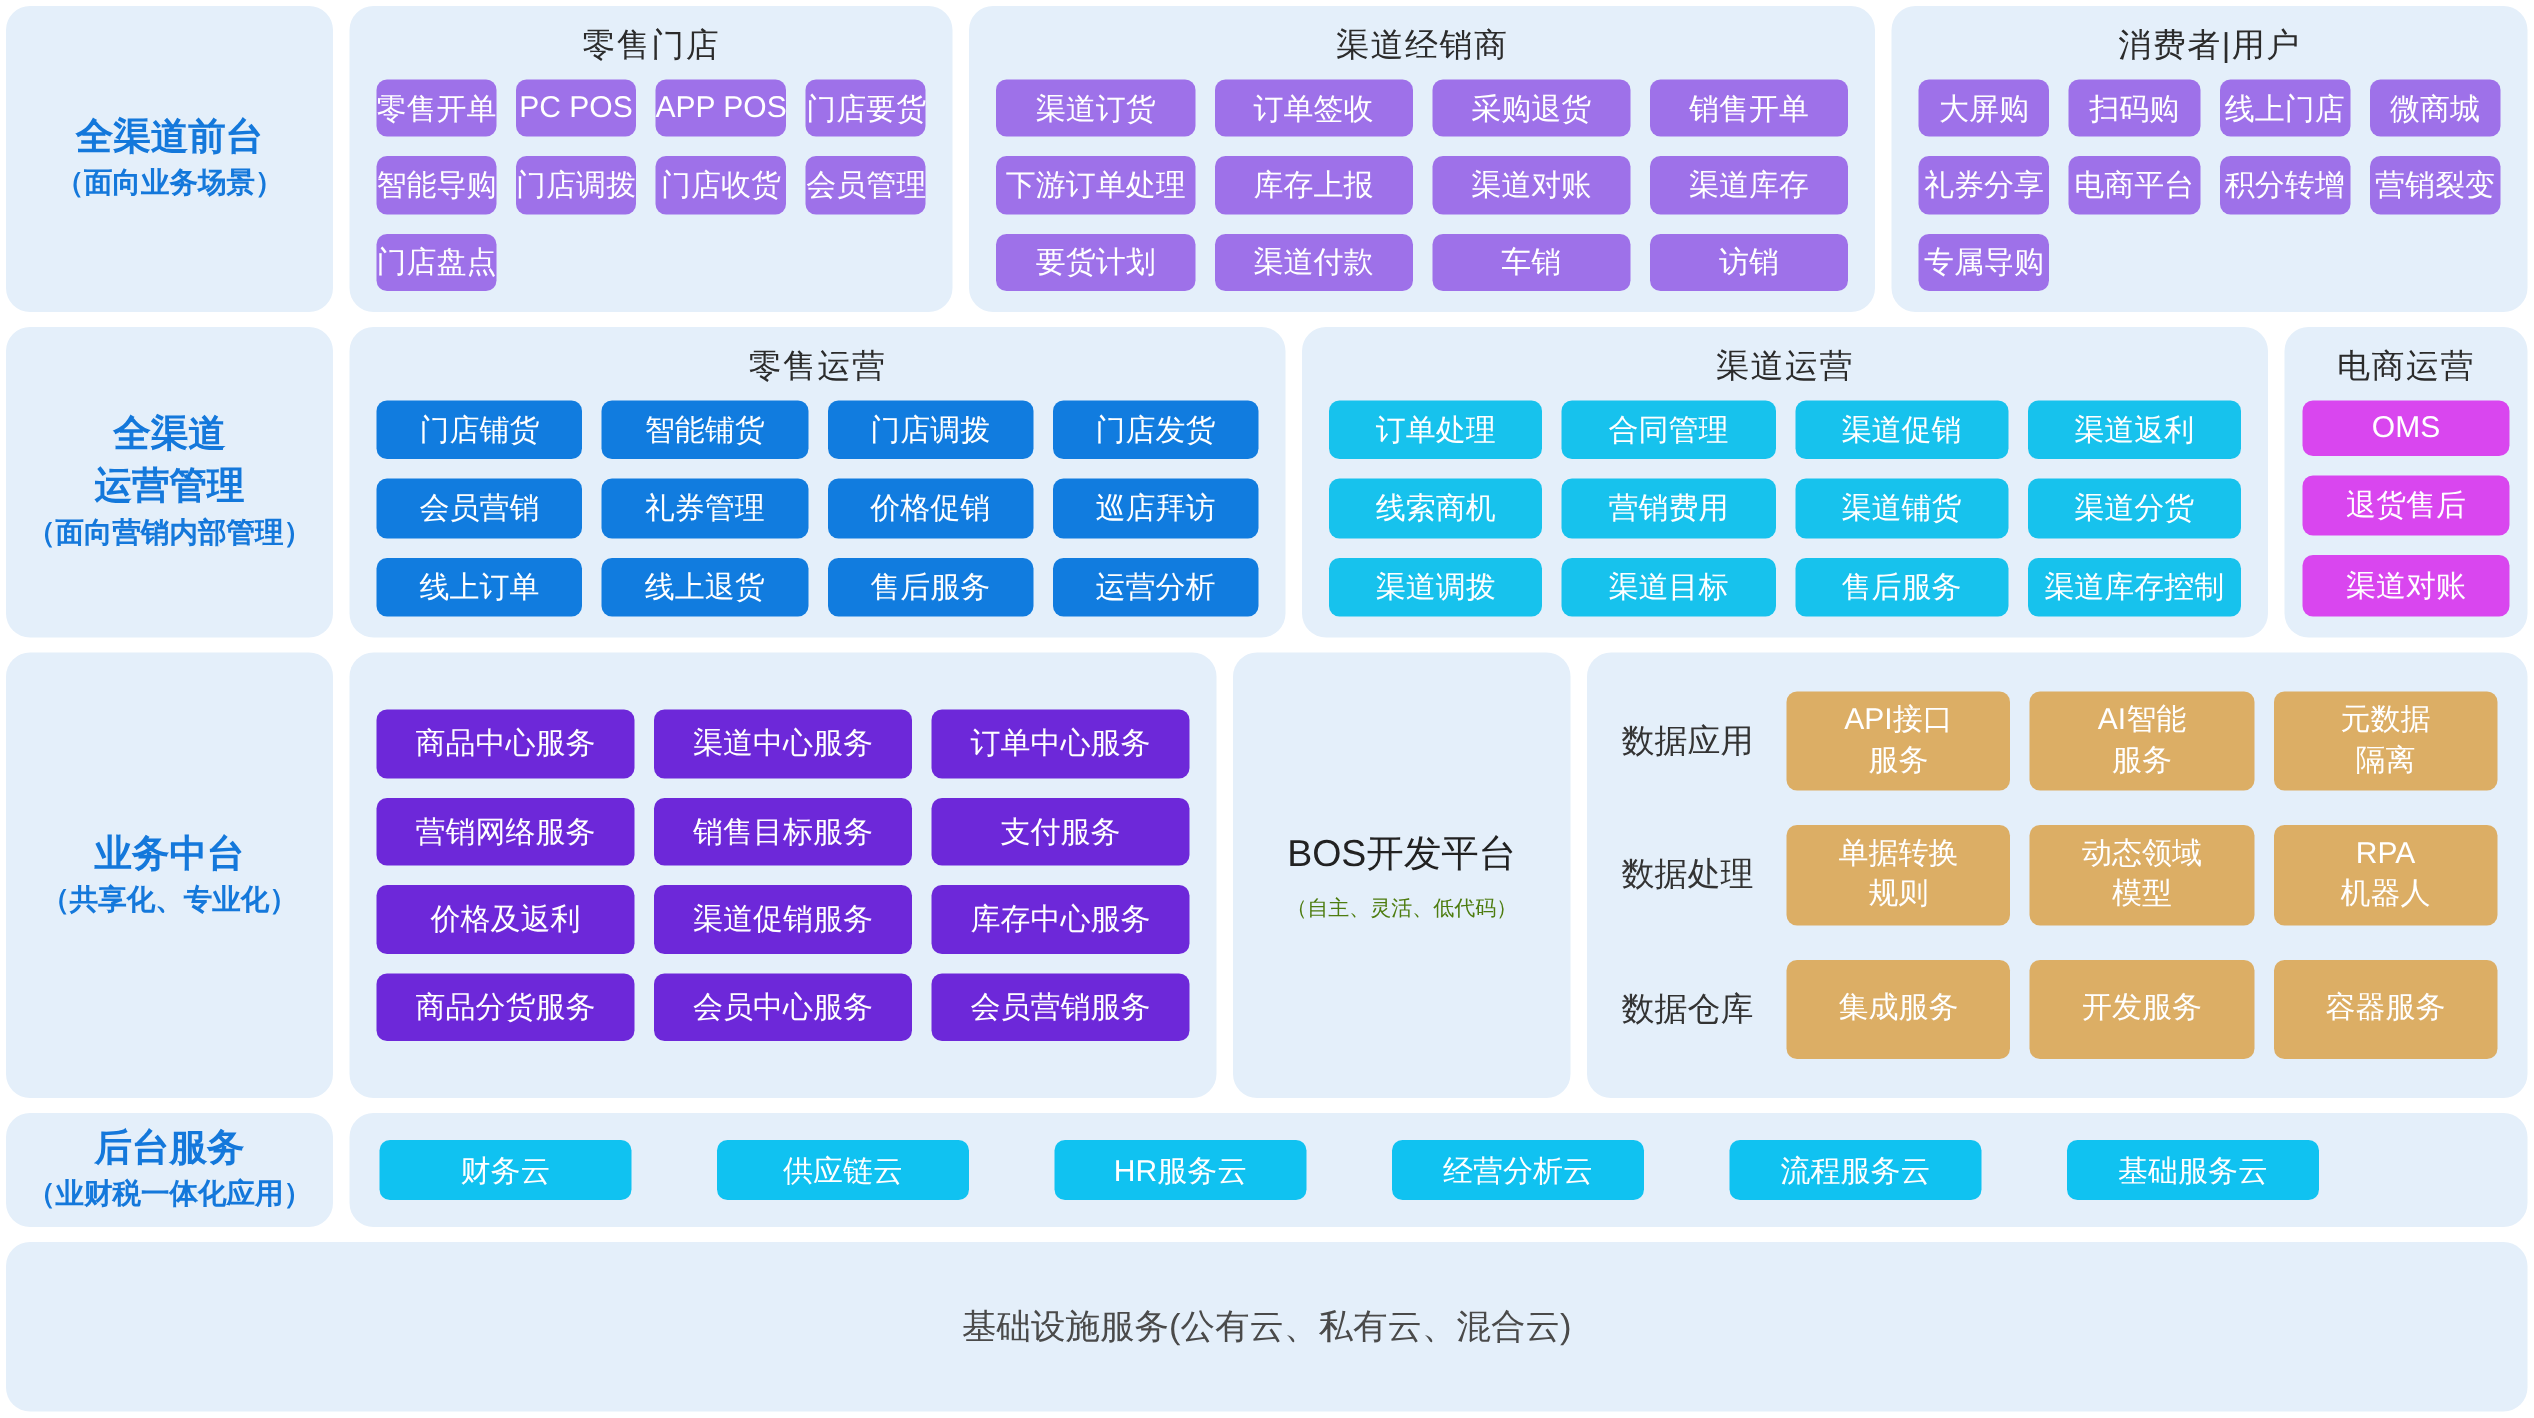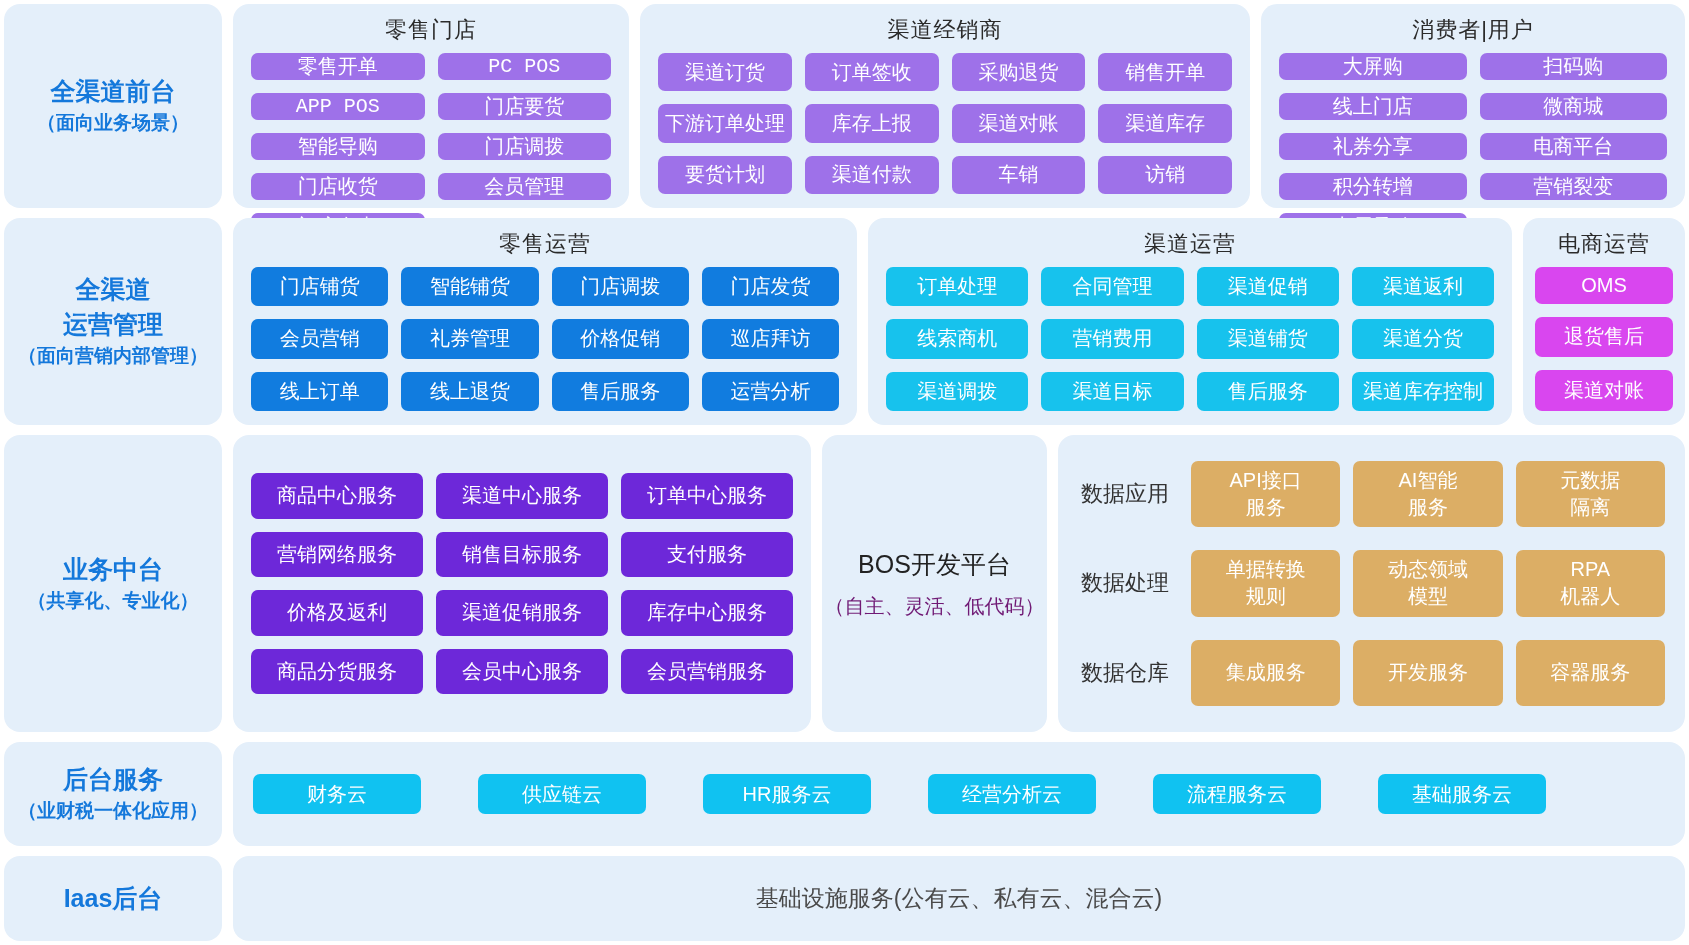--- a/index.html
+++ b/index.html
@@ -7,34 +7,34 @@
   body {
     background: #ffffff;
     font-family: "Liberation Sans", sans-serif;
     overflow: hidden;
   }
   .page { width: 1689px; height: 945px; padding: 4px; display: flex; flex-direction: column; gap: 10px; }
   .row { display: flex; gap: 11px; }
   .r1 { height: 204px; }
   .r2 { height: 207px; }
   .r3 { height: 297px; }
-  .r4 { height: 104px; }
+  .r4 { height: 76px; }
   .r5 { flex: 1; }
   .panel { background: #E4EFFA; border-radius: 16px; }
   .side {
     flex: 0 0 218px;
     display: flex; flex-direction: column; align-items: center; justify-content: center;
     color: #1478DB; font-weight: bold; text-align: center;
   }
   .side .l1 { font-size: 25px; line-height: 1.4; }
   .side .l2 { font-size: 19px; line-height: 1.5; }
   .content { display: flex; flex-direction: column; }
   .panel-title { text-align: center; font-size: 22px; color: #2B2B2B; padding: 11px 0 8px; letter-spacing: 1px; }
   .grid { flex: 1; display: grid; gap: 13px; padding: 0 18px 14px; }
-  .g3 { grid-template-columns: repeat(2, 1fr); font-family: Liberation Mono, monospace; }
+  .g3 { grid-template-columns: repeat(4, 1fr); }
   .g4 { grid-template-columns: repeat(4, 1fr); }
   .g1 { grid-template-columns: 1fr; padding: 0 12px 14px; }
   .btn {
     display: flex; align-items: center; justify-content: center;
     color: #ffffff; font-size: 20px; border-radius: 7px; white-space: nowrap;
   }
   .purple { background: #9E71E9; }
   .blue   { background: #117CDF; }
   .cyan   { background: #17C2ED; }
   .green  { background: #d946ef; }
@@ -50,21 +50,21 @@
   .w-retail-ops  { flex: 0 0 624px; }
   .w-channel-ops { flex: 1; }
   .w-ecom        { flex: 0 0 162px; }
   
   .w-services { flex: 0 0 578px; }
   .w-bos      { flex: 0 0 225px; }
   .w-data     { flex: 1; }
   .services-grid { flex: 1; display: grid; grid-template-columns: repeat(3,1fr); gap: 13px; padding: 38px 18px; }
   .bos { display: flex; flex-direction: column; align-items: center; justify-content: center; gap: 12px; }
   .bos-title { font-size: 25px; color: #222222; }
-  .bos-sub { font-size: 20px; color: #701a75; }
+  .bos-sub { font-size: 14px; color: #4d7c0f; }
   .data-panel { display: flex; flex-direction: column; justify-content: center; gap: 23px; padding: 26px 20px 26px 14px; }
   .data-row { flex: 1; display: flex; align-items: center; gap: 13px; }
   .data-label { flex: 0 0 106px; text-align: center; font-size: 22px; color: #333333; }
   .data-row .btn { flex: 1; height: 100%; flex-direction: column; line-height: 1.35; }
   
   .backend-grid { flex: 1; display: flex; align-items: center; gap: 57px; padding: 0 20px; }
   .backend-grid .btn { flex: 0 0 168px; height: 40px; }
   
   .iaas-content { flex: 1; display: flex; align-items: center; justify-content: center; font-size: 23px; color: #4A4A4A; }
 </style>
@@ -257,21 +257,18 @@
         <div class="btn bcyan">供应链云</div>
         <div class="btn bcyan">HR服务云</div>
         <div class="btn bcyan">经营分析云</div>
         <div class="btn bcyan">流程服务云</div>
         <div class="btn bcyan">基础服务云</div>
       </div>
     </div>
   </div>
 
   <div class="row r5">
-    <div class="panel side">
-      <div class="l1">Iaas后台</div>
-    </div>
     <div class="panel content w-dealer">
       <div class="iaas-content">基础设施服务(公有云、私有云、混合云)</div>
     </div>
   </div>
 
 </div>
 
 </body></html>

